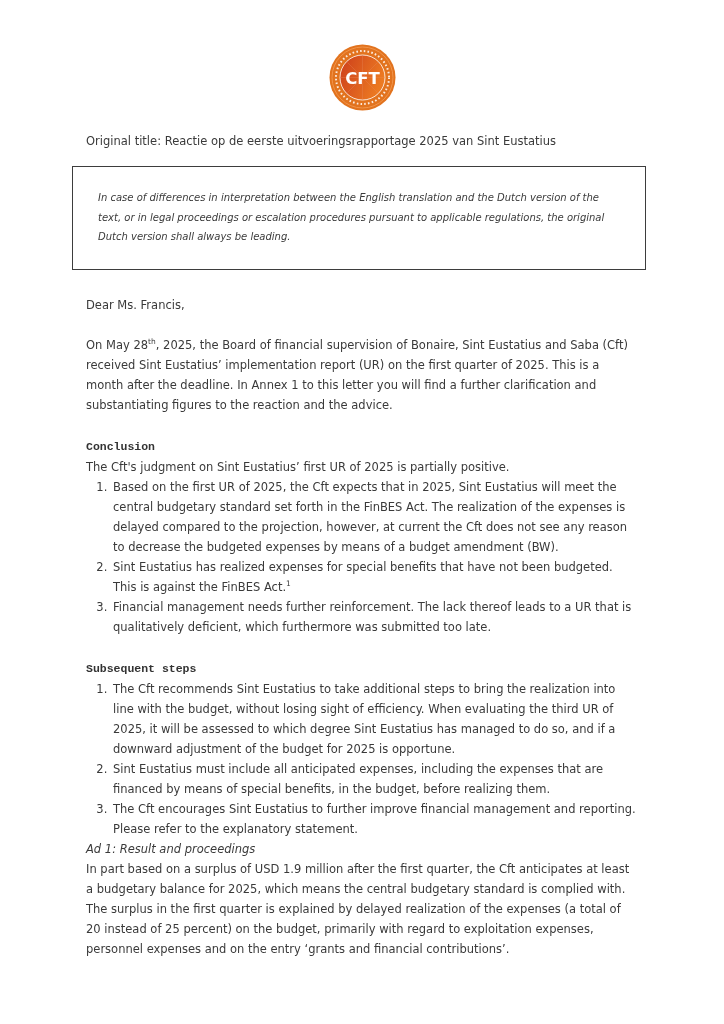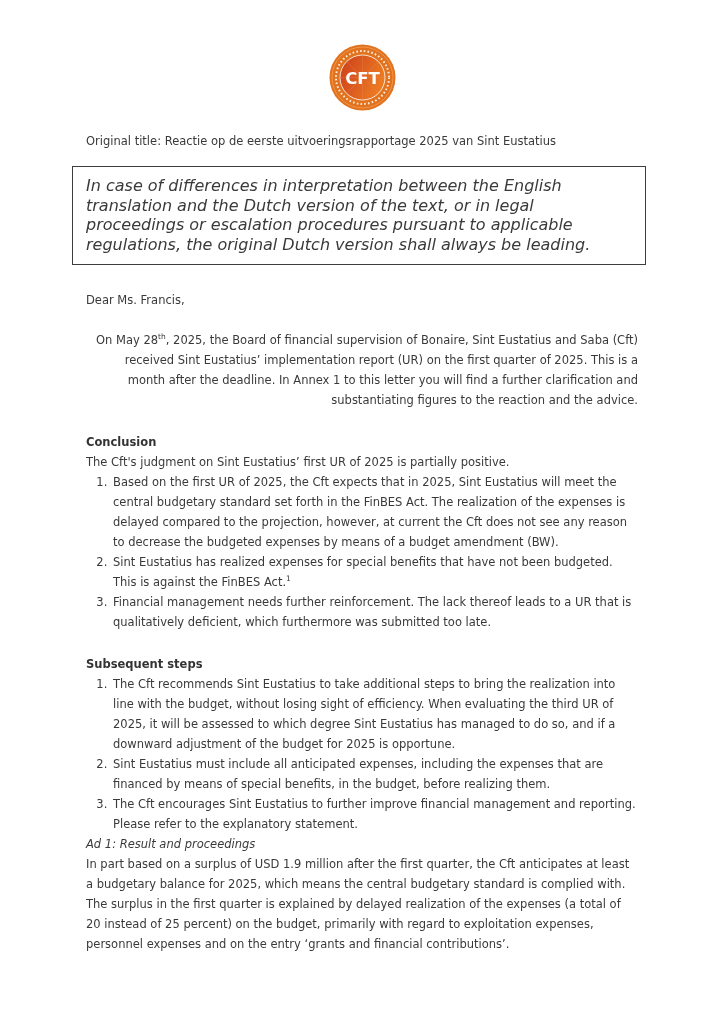--- a/index.html
+++ b/index.html
@@ -44,42 +44,42 @@
     margin: 18px 0 0 0;
   }
   .disclaimer-box {
     box-sizing: border-box;
     margin: 16px 0 0 -14px;
     width: 574px;
     border: 1px solid #3d3d3d;
     padding: 9px 13px 10px 13px;
   }
   .disclaimer-box p {
-    margin: 0;
+    margin: 12px;
     font-style: italic;
-    font-size: 16px;
+    font-size: 10px;
     line-height: 19.5px;
   }
   .body-text, .salutation, .lead, li, .subheading, .expl-body {
     font-size: 11.5px;
     line-height: 20px;
   }
   .salutation {
     margin: 25px 0 0 0;
   }
   .intro {
     margin: 20px 0 0 0;
-    text-align: right;
   }
   h2.section-heading {
     font-size: 11.5px;
     line-height: 20px;
     font-weight: bold;
     color: #333333;
     margin: 22px 0 0 0;
+    font-family: Liberation Mono, monospace;
   }
   .lead { margin: 0; }
   ol.num-list {
     margin: 0;
     padding: 0 0 0 25px;
   }
   ol.num-list li {
     padding-left: 2px;
     margin: 0;
   }

